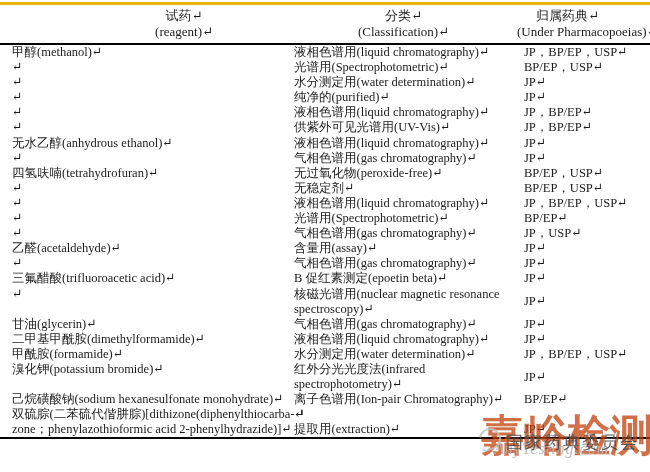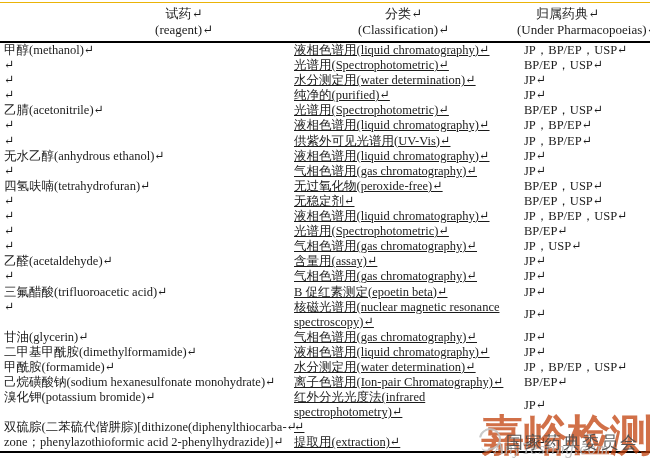--- a/index.html
+++ b/index.html
@@ -2,32 +2,32 @@
 <html><head>
 <meta charset="utf-8">
 <style>
   html,body{margin:0;padding:0;background:#fff;}
   .page{
     position:relative;width:650px;height:472px;background:#ffffff;overflow:hidden;
     font-family:"Liberation Serif","DejaVu Serif",serif;color:#1b1b1b;
   }
   table.reagent-table{
     border-collapse:collapse;table-layout:fixed;width:650px;
-    margin-top:2px;border-top:1px solid #eab308;border-bottom:2px solid #000;
+    margin-top:2px;border-top:3px solid #eab308;border-bottom:2px solid #000;
   }
   thead th{
     font-weight:normal;text-align:center;vertical-align:middle;
     border-bottom:2px solid #000;padding:3px 0 3px 0;
   }
   .h-ln{line-height:16px;font-size:13px;white-space:nowrap;}
   th.th-reagent{padding-left:78px;}
   th.th-pharm{padding-right:32px;}
   td{vertical-align:top;padding:0;font-size:12.5px;}
-  td.col-reagent{padding-left:4px;}
-  td.col-class{padding-left:4px;text-decoration:underline;}
+  td.col-reagent{padding-left:12px;}
+  td.col-class{padding-left:4px;}
   td.col-pharm{padding-left:7px;vertical-align:middle;}
   .ln{line-height:15.1px;min-height:15.1px;white-space:nowrap;}
   
   .wm-brand{
     position:absolute;left:481px;top:407px;z-index:4;
     font-size:43px;font-weight:bold;color:#c2410c;opacity:.75;
     letter-spacing:0px;white-space:nowrap;
   }
   .wm-url{
     position:absolute;left:494px;top:440px;z-index:5;
@@ -115,31 +115,20 @@
           </td>
           <td class="col-class">
             <div class="ln">纯净的(purified)↵</div>
           </td>
           <td class="col-pharm">
             <div class="ln">JP↵</div>
           </td>
         </tr>
         <tr>
           <td class="col-reagent">
-            <div class="ln">乙腈(acetonitrile)↵</div>
-          </td>
-          <td class="col-class">
-            <div class="ln">光谱用(Spectrophotometric)↵</div>
-          </td>
-          <td class="col-pharm">
-            <div class="ln">BP/EP，USP↵</div>
-          </td>
-        </tr>
-        <tr>
-          <td class="col-reagent">
             <div class="ln">↵</div>
           </td>
           <td class="col-class">
             <div class="ln">液相色谱用(liquid chromatography)↵</div>
           </td>
           <td class="col-pharm">
             <div class="ln">JP，BP/EP↵</div>
           </td>
         </tr>
         <tr>
@@ -303,39 +292,39 @@
           </td>
           <td class="col-class">
             <div class="ln">水分测定用(water determination)↵</div>
           </td>
           <td class="col-pharm">
             <div class="ln">JP，BP/EP，USP↵</div>
           </td>
         </tr>
         <tr>
           <td class="col-reagent">
-            <div class="ln">己烷磺酸钠(sodium hexanesulfonate monohydrate)↵</div>
-          </td>
-          <td class="col-class">
-            <div class="ln">离子色谱用(Ion-pair Chromatography)↵</div>
-          </td>
-          <td class="col-pharm">
-            <div class="ln">BP/EP↵</div>
-          </td>
-        </tr>
-        <tr>
-          <td class="col-reagent">
             <div class="ln">溴化钾(potassium bromide)↵</div>
           </td>
           <td class="col-class">
             <div class="ln">红外分光光度法(infrared</div>
             <div class="ln">spectrophotometry)↵</div>
           </td>
           <td class="col-pharm">
             <div class="ln">JP↵</div>
+          </td>
+        </tr>
+        <tr>
+          <td class="col-reagent">
+            <div class="ln">己烷磺酸钠(sodium hexanesulfonate monohydrate)↵</div>
+          </td>
+          <td class="col-class">
+            <div class="ln">离子色谱用(Ion-pair Chromatography)↵</div>
+          </td>
+          <td class="col-pharm">
+            <div class="ln">BP/EP↵</div>
           </td>
         </tr>
         <tr>
           <td class="col-reagent">
             <div class="ln">双硫腙(二苯硫代偕肼腙)[dithizone(diphenylthiocarba-↵</div>
             <div class="ln">zone；phenylazothioformic acid 2-phenylhydrazide)]↵</div>
           </td>
           <td class="col-class">
             <div class="ln">↵</div>
             <div class="ln">提取用(extraction)↵</div>

